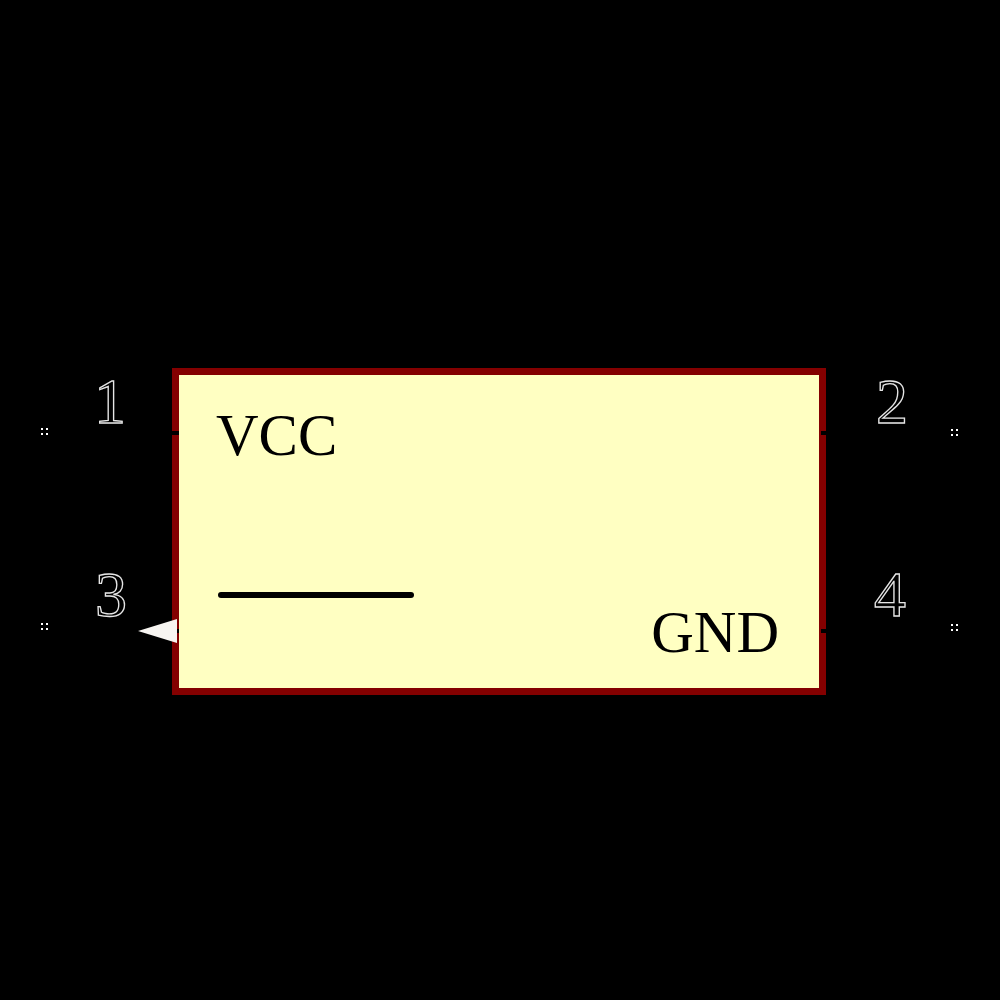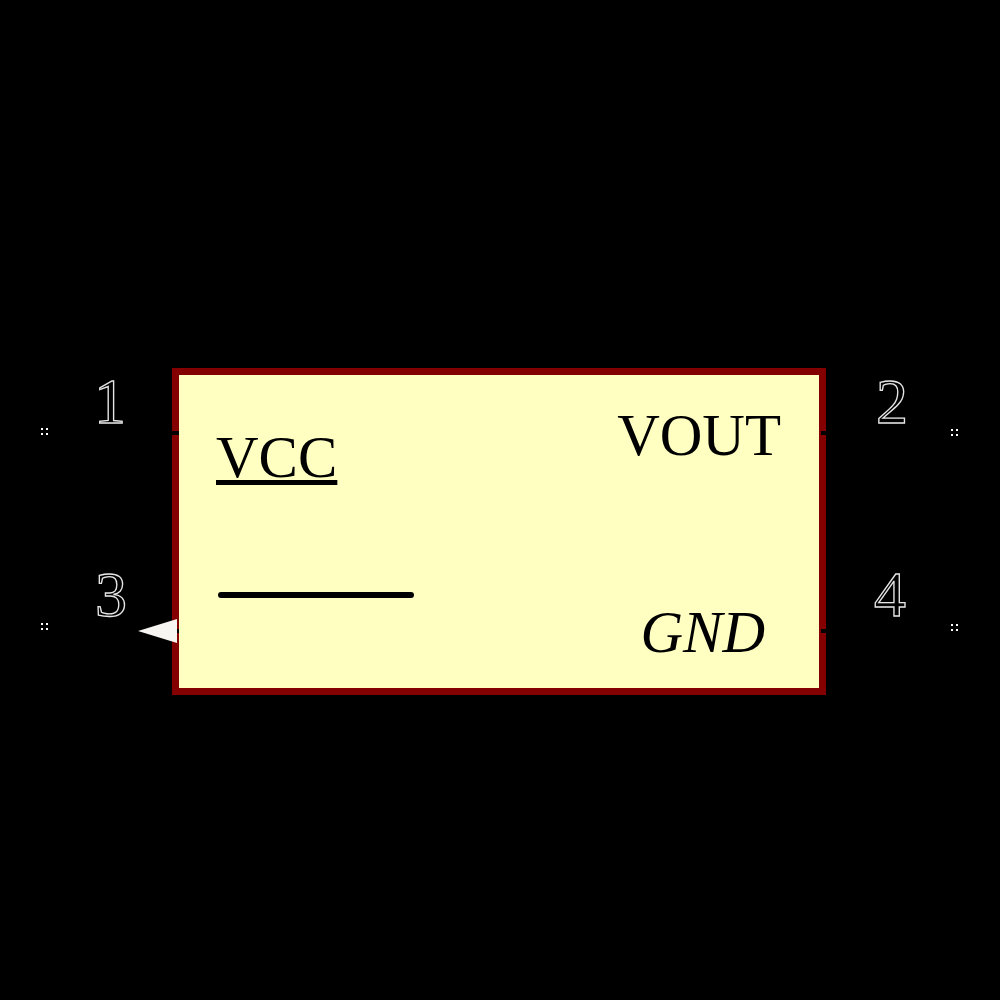--- a/index.html
+++ b/index.html
@@ -47,24 +47,24 @@
     z-index:2;white-space:pre;
   }
   .pin-number.n1{left:66px;top:370px;width:60px;text-align:right;}
   .pin-number.n3{left:67px;top:563px;width:60px;text-align:right;}
   .pin-number.n2{left:876px;top:370px;}
   .pin-number.n4{left:874px;top:563px;}
   .pin-name{
     position:absolute;font-size:59px;line-height:1;
     color:var(--pin-name-color);z-index:2;white-space:pre;
   }
-  .pin-name.vcc{left:216px;top:428px;text-decoration:underline;}
+  .pin-name.vcc{left:216px;top:406px;}
   .pin-name.vout{right:219px;top:406px;text-align:right;}
   .pin-name.fault{left:222px;top:604px;}
-  .pin-name.gnd{right:235px;top:603px;text-align:right;font-style:italic;}
+  .pin-name.gnd{right:221px;top:603px;text-align:right;}
   .fault-overline{
     position:absolute;left:218px;top:592px;width:196px;height:6px;
     background:#000;border-radius:3px;z-index:2;
   }
   .pin3-arrow{
     position:absolute;left:138px;top:619px;width:0;height:0;
     border-top:12px solid transparent;
     border-bottom:12px solid transparent;
     border-right:39px solid var(--arrow-fill);
     z-index:4;
@@ -86,20 +86,19 @@
   <div class="nc-dot m2"></div>
   <div class="nc-dot m3"></div>
   <div class="nc-dot m4"></div>
 
   <span class="pin-number n1">1</span>
   <span class="pin-number n2">2</span>
   <span class="pin-number n3">3</span>
   <span class="pin-number n4">4</span>
 
   <span class="pin-name vcc">VCC</span>
-  <span class="pin-name vout">VOUT</span>
   <span class="pin-name gnd">GND</span>
 
   <div class="fault-overline"></div>
 
   <div class="pin3-arrow"></div>
 
 </div>
 
 </body></html>

